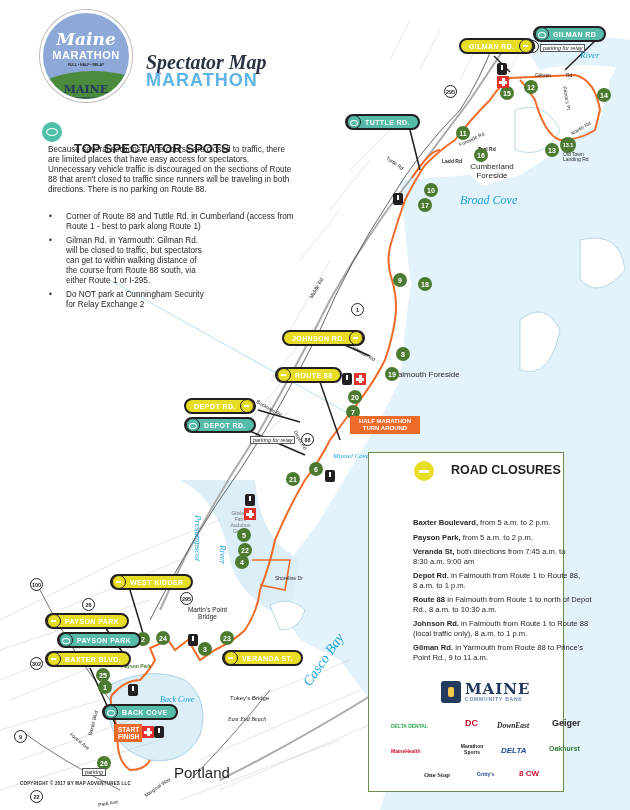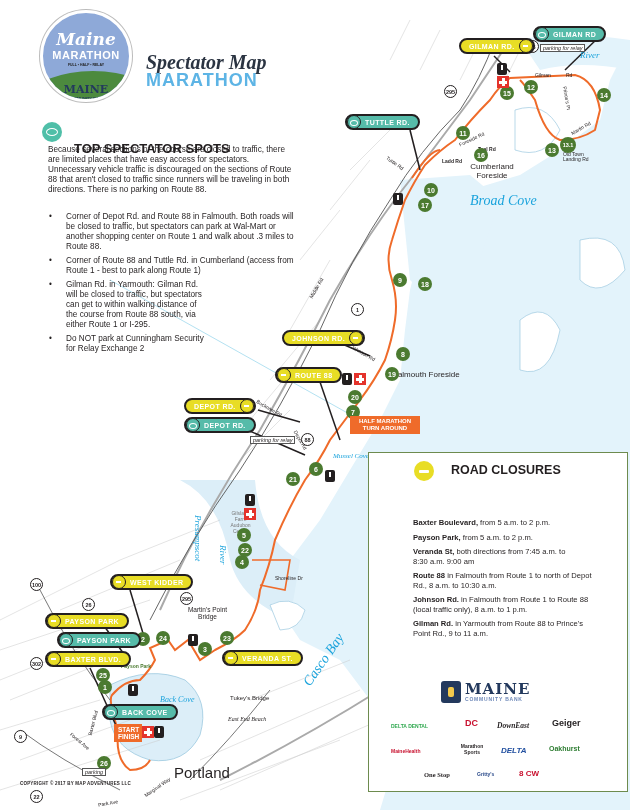--- a/index.html
+++ b/index.html
@@ -42,21 +42,21 @@
   .callout.yellow { background: #e8dd25; }
   .callout.teal { background: #56bba9; }
   .callout .cic { width: 14px; height: 14px; border-radius: 50%; border: 1.5px solid #231f20; margin: 0 4px 0 -8px; flex-shrink: 0; position: relative; }
   .callout.yellow .cic { background: #e8dd25; }
   .callout.yellow .cic::after { content: ""; position: absolute; left: 3px; top: 4.5px; width: 5px; height: 2px; background: #fff; }
   .callout.teal .cic { background: #56bba9; }
   .callout.teal .cic::after { content: ""; position: absolute; left: 2px; top: 3.5px; width: 6px; height: 4px; border: 1px solid #fff; border-radius: 50%; }
   .callout .cic.right { margin: 0 -8px 0 4px; order: 2; }
 
   
-  .closures { position: absolute; left: 368px; top: 452px; width: 260px; height: 340px; background: #fff; border: 1.5px solid #6d8b4e; }
+  .closures { position: absolute; left: 368px; top: 452px; width: 196px; height: 340px; background: #fff; border: 1.5px solid #6d8b4e; }
   .closures-icon { position: absolute; left: 45px; top: 8px; width: 20px; height: 20px; border-radius: 50%; background: #e8dd25; }
   .closures-icon::after { content: ""; position: absolute; left: 5px; top: 8.5px; width: 10px; height: 3px; background: #fff; border-radius: 1px; }
   .closures-title { position: absolute; left: 82px; top: 10px; font-weight: bold; font-size: 12.5px; color: #231f20; }
   .closures-intro { position: absolute; left: 19px; top: 32px; width: 215px; font-size: 7.8px; line-height: 9.5px; }
   .closures-list { position: absolute; left: 44px; top: 65px; width: 195px; font-size: 7.6px; line-height: 9.5px; list-style: none; }
   .closures-list li { margin-bottom: 5px; }
   .closures-list b { font-weight: bold; }
 
   .bank-logo { position: absolute; left: 72px; top: 228px; display: flex; align-items: center; }
   .bank-mark { width: 20px; height: 22px; background: #23395d; border-radius: 3px; margin-right: 4px; position: relative; }
@@ -143,27 +143,26 @@
   <div class="logo-bank">MAINE</div>
   <div class="logo-bank-sub">COMMUNITY BANK</div>
 </div>
 <div class="title-script">Spectator Map</div>
 <div class="title-main">MARATHON</div>
 
 <div class="spots-icon"></div>
 <div class="spots-title">TOP SPECTATOR SPOTS</div>
 <div class="spots-intro">Because several sections of the course are closed to traffic, there are limited places that have easy access for spectators. Unnecessary vehicle traffic is discouraged on the sections of Route 88 that aren't closed to traffic since runners will be traveling in both directions. There is no parking on Route 88.</div>
 <ul class="spots-list">
-  <li>Corner of Depot Rd. and Route 88 in Falmouth. Both roads will be closed to traffic, but spectators can park at Wal-Mart or another shopping center on Route 1 and walk about .3 miles to Route 88.</li>
   <li>Corner of Route 88 and Tuttle Rd. in Cumberland (access from Route 1 - best to park along Route 1)</li>
   <li style="width:160px">Gilman Rd. in Yarmouth: Gilman Rd. will be closed to traffic, but spectators can get to within walking distance of the course from Route 88 south, via either Route 1 or I-295.</li>
   <li style="width:160px">Do NOT park at Cunningham Security for Relay Exchange 2</li>
 </ul>
 
-<div class="water" style="left:470px;top:195px;font-size:14px;line-height:11px;"><span>Broad Cove</span></div>
+<div class="water" style="left:460px;top:195px;font-size:12px;line-height:11px;"><span>Broad Cove</span></div>
 <div class="water" style="left:580px;top:50px;font-size:9px;">River</div>
 <div class="water" style="left:203px;top:515px;font-size:9px;transform:rotate(90deg);transform-origin:left top;">Presumpscot</div>
 <div class="water" style="left:228px;top:545px;font-size:9px;transform:rotate(90deg);transform-origin:left top;">River</div>
 <div class="water" style="left:300px;top:680px;font-size:14px;transform:rotate(-55deg);transform-origin:left top;">Casco Bay</div>
 <div class="water" style="left:160px;top:695px;font-size:8px;width:20px;line-height:9px;">Back Cove</div>
 <div class="water" style="left:333px;top:452px;font-size:7px;">Mussel Cove</div>
 
 <div class="town" style="left:462px;top:162px;width:60px;">Cumberland Foreside</div>
 <div class="town" style="left:393px;top:370px;">Falmouth Foreside</div>
 <div class="town" style="left:185px;top:606px;font-size:6.5px;width:45px;line-height:7px;">Martin's Point Bridge</div>
@@ -305,20 +304,21 @@
   <span>VERANDA ST.</span>
 </div>
 
 <div class="closures">
   <div class="closures-icon"></div>
   <div class="closures-title">ROAD CLOSURES</div>
   <ul class="closures-list">
     <li><b>Baxter Boulevard,</b><span> from 5 a.m. to 2 p.m.</span></li>
     <li><b>Payson Park,</b><span> from 5 a.m. to 2 p.m.</span></li>
     <li style="width:160px"><b>Veranda St,</b><span> both directions from 7:45 a.m. to 8:30 a.m. 9:00 am</span></li>
+    <li style="width:170px"><b>Depot Rd.</b><span> in Falmouth from Route 1 to Route 88, 8 a.m. to 1 p.m.</span></li>
     <li style="width:180px"><b>Route 88</b><span> in Falmouth from Route 1 to north of Depot Rd., 8 a.m. to 10:30 a.m.</span></li>
     <li style="width:190px"><b>Johnson Rd.</b><span> in Falmouth from Route 1 to Route 88 (local traffic only), 8 a.m. to 1 p.m.</span></li>
     <li style="width:180px"><b>Gilman Rd.</b><span> in Yarmouth from Route 88 to Prince's Point Rd., 9 to 11 a.m.</span></li>
   </ul>
 
   <div class="bank-logo">
     <div class="bank-mark"></div>
     <div>
       <div class="bank-name">MAINE</div>
       <div class="bank-sub">COMMUNITY BANK</div>

